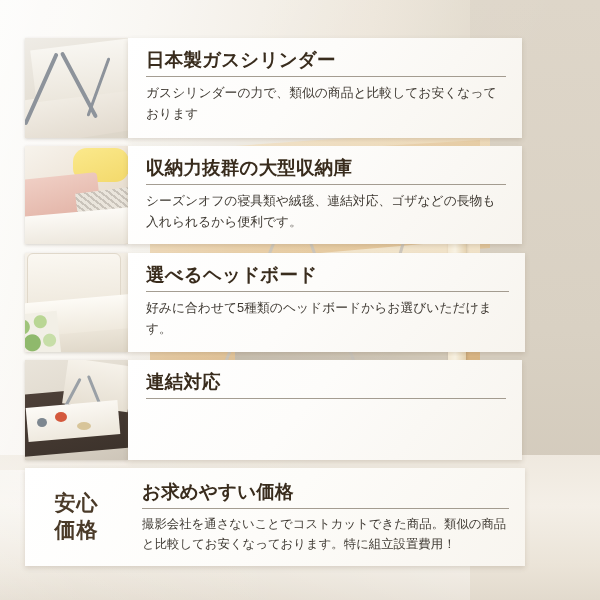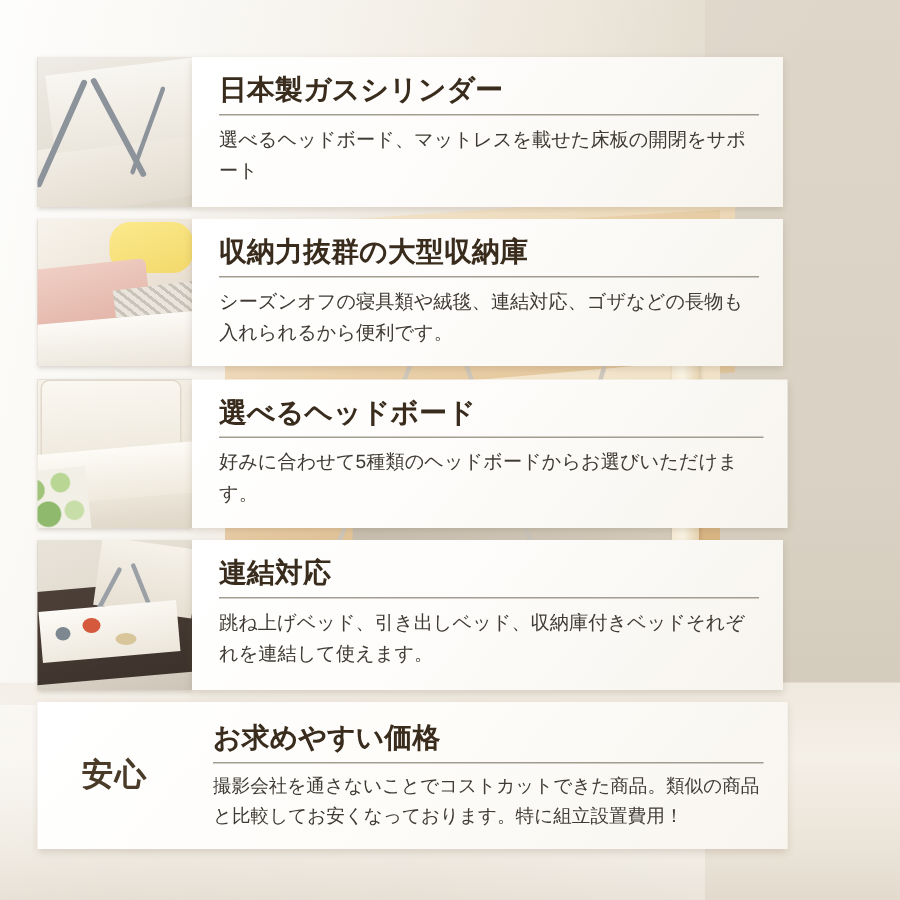--- a/index.html
+++ b/index.html
@@ -205,21 +205,21 @@
           <div class="lid"></div>
         <div class="rod r1"></div>
           <div class="rod r2"></div>
           <div class="rod r3"></div>
       </div>
     </div>
     <div class="card">
       <div class="card-pad">
         <h2 class="f-title">日本製ガスシリンダー</h2>
         <div class="f-rule"></div>
-        <p class="f-desc">選べるヘッドボード、マットレスを載せた床板の開閉をサポート</p>
+        <p class="f-desc">ガスシリンダーの力で、類似の商品と比較してお安くなっております</p>
       </div>
     </div>
   </div>
 
   <div class="feature-row" id="row-2">
     <div class="thumb">
       <div class="thumb-inner t2">
         <div class="pillow"></div>
           <div class="box"></div>
         <div class="mesh"></div>
@@ -263,29 +263,29 @@
         <div class="tray"></div>
         <div class="dot d1"></div>
           <div class="dot d2"></div>
           <div class="dot d3"></div>
       </div>
     </div>
     <div class="card">
       <div class="card-pad">
         <h2 class="f-title">連結対応</h2>
         <div class="f-rule"></div>
-        <p class="f-desc">跳ね上げベッド、引き出しベッド、収納庫付きベッドそれぞれを連結して使えます。</p>
       </div>
     </div>
   </div>
 
   <div class="feature-row" id="row-5">
     <div class="badge-card">
       <div class="price-badge">
         <span>安心</span>
+        <span>価格</span>
       </div>
       <div class="badge-body">
         <h2 class="f-title">お求めやすい価格</h2>
         <div class="f-rule"></div>
         <p class="f-desc">撮影会社を通さないことでコストカットできた商品。類似の商品と比較してお安くなっております。特に組立設置費用！</p>
       </div>
     </div>
   </div>
 
 </div>

